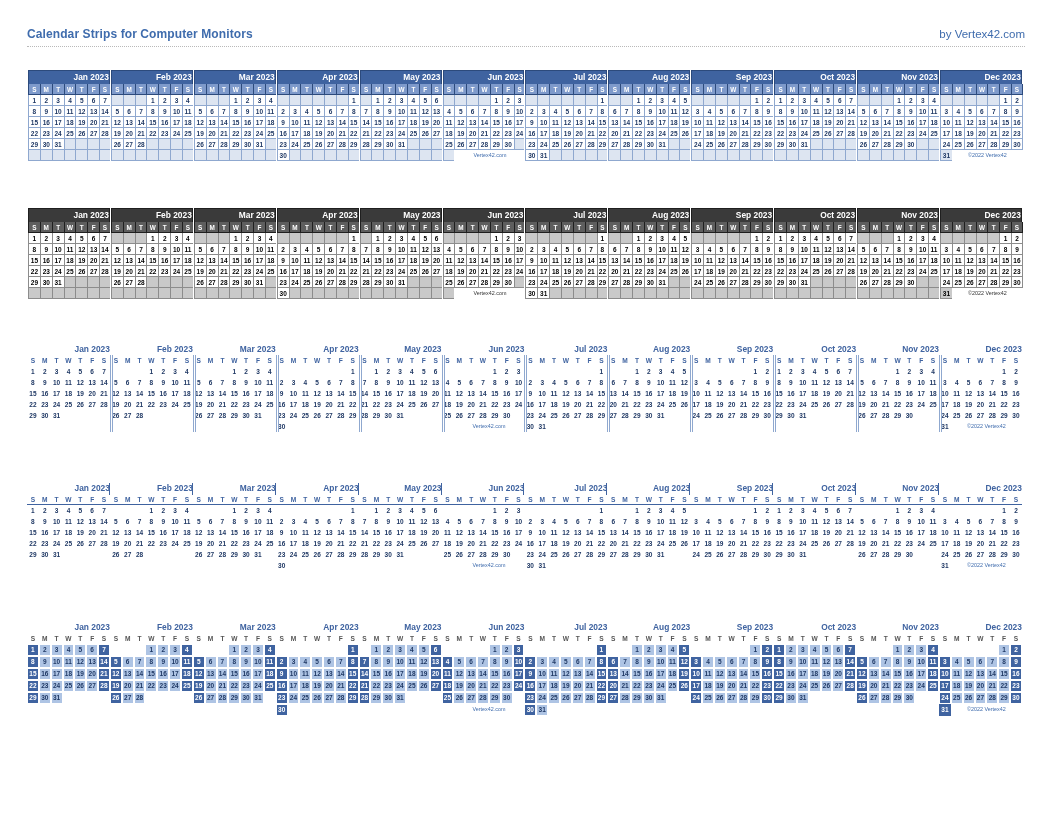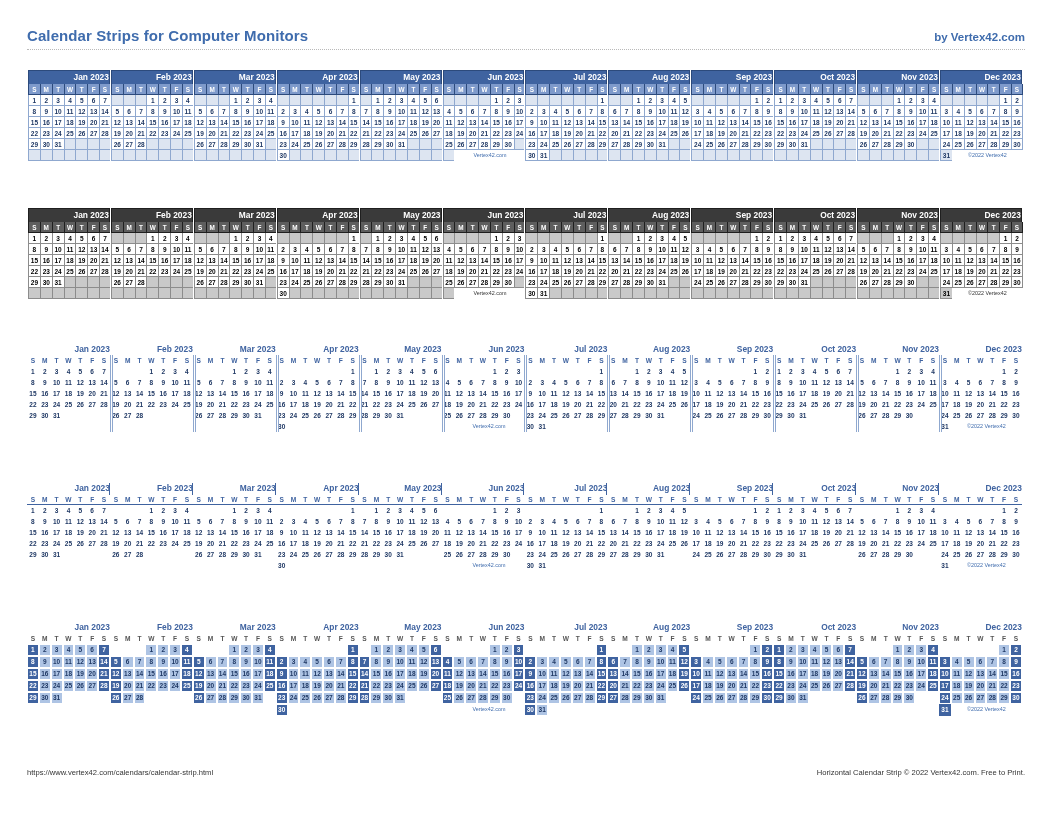--- a/index.html
+++ b/index.html
@@ -25,28 +25,28 @@
   }
 
   
   .header-row {
     display: flex;
     justify-content: space-between;
     align-items: baseline;
     padding-top: 27px;
   }
   .page-title {
-    font-size: 15px;
+    font-size: 12px;
     font-weight: bold;
     color: #3f6cad;
     letter-spacing: 0.1px;
   }
   .byline {
     font-size: 11.5px;
-    font-weight: bold;
+    font-weight: normal;
     color: #3f6cad;
   }
   .header-rule {
     margin-top: 5px;
     height: 0;
     border-top: 1px dotted #b9b9b9;
   }
 
   
   .strip {
@@ -4156,18 +4156,14 @@
             </div>
             <div class="wk-row noterow">
               <div class="day filled wknd">31</div>
               <div class="note" style="flex: 0 0 71.07px; width: 71.07px;">©2022 Vertex42</div>
             </div>
           </div>
         </div>
       </div>
     </div>
 
-  <div class="footer">
-    <div>https://www.vertex42.com/calendars/calendar-strip.html</div>
-    <div>Horizontal Calendar Strip © 2022 Vertex42.com. Free to Print.</div>
-  </div>
 
 </div>
 
 </body></html>

